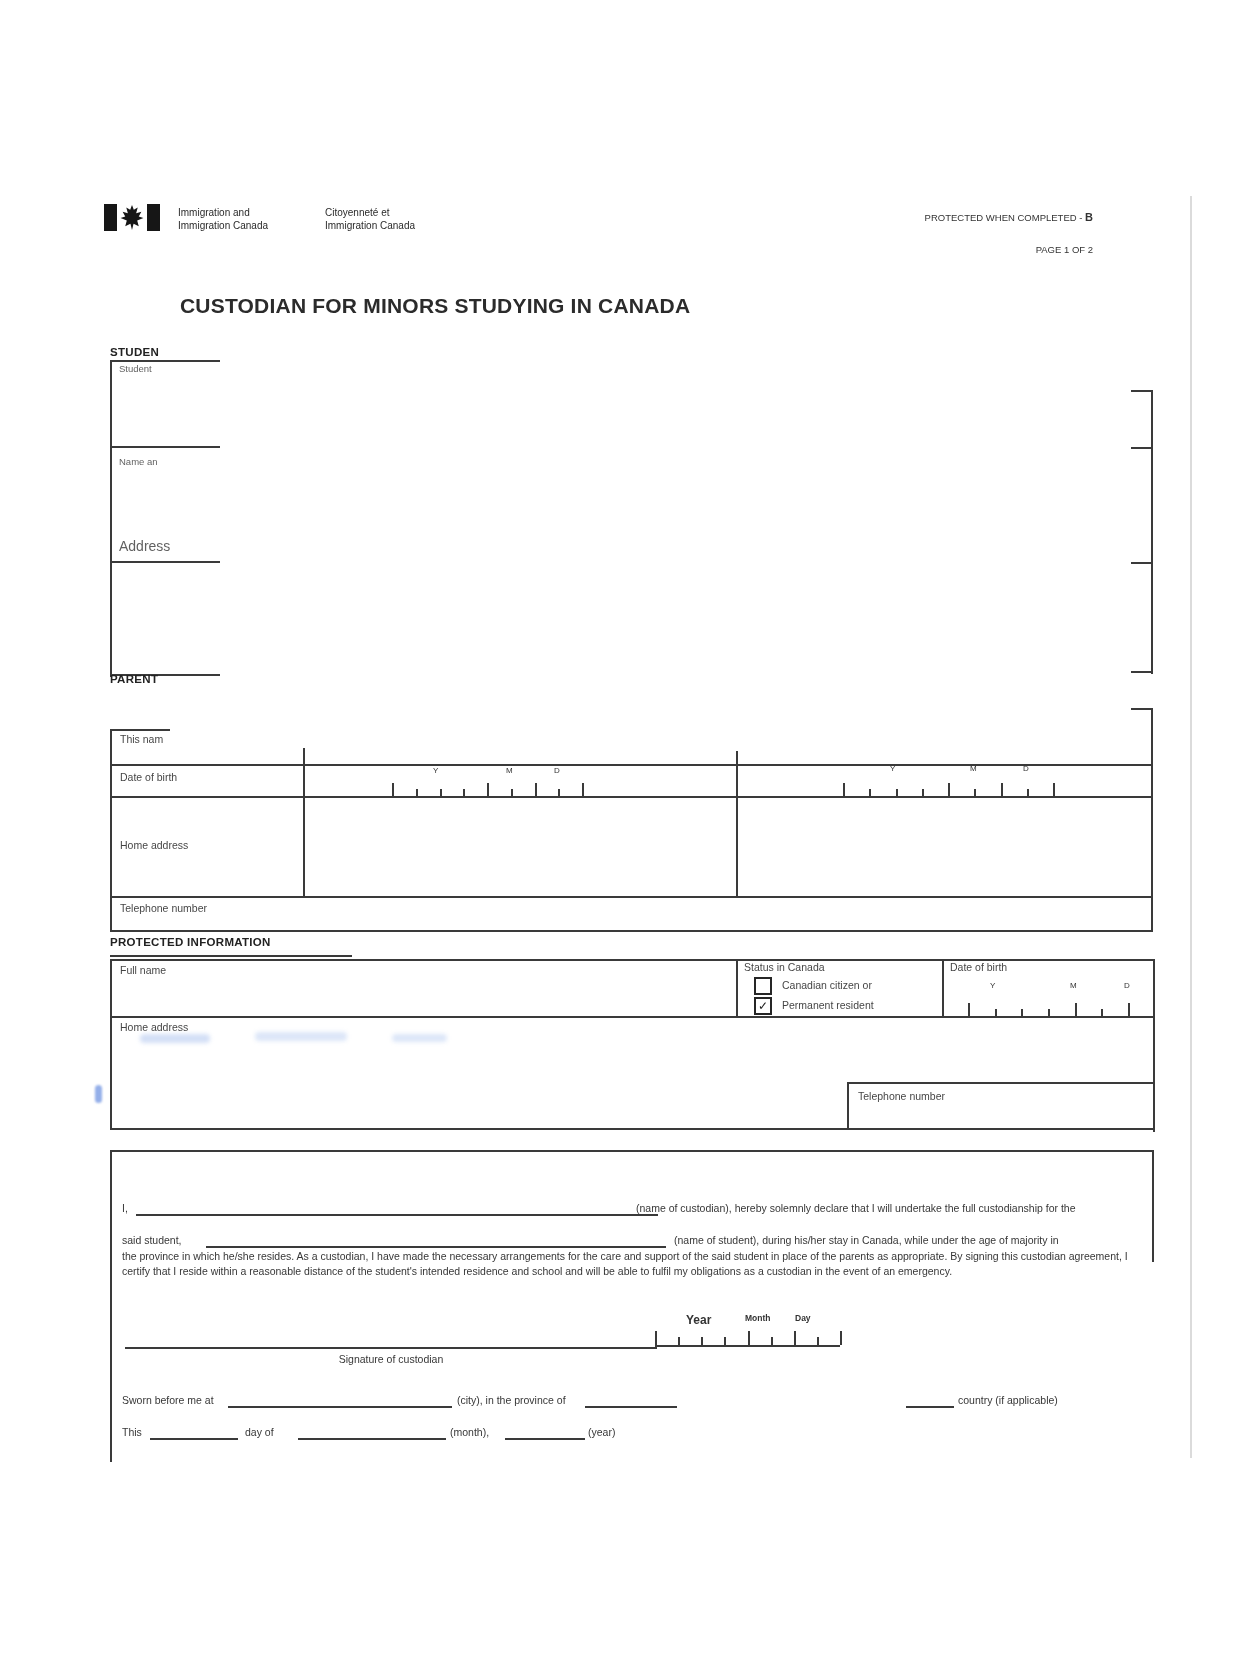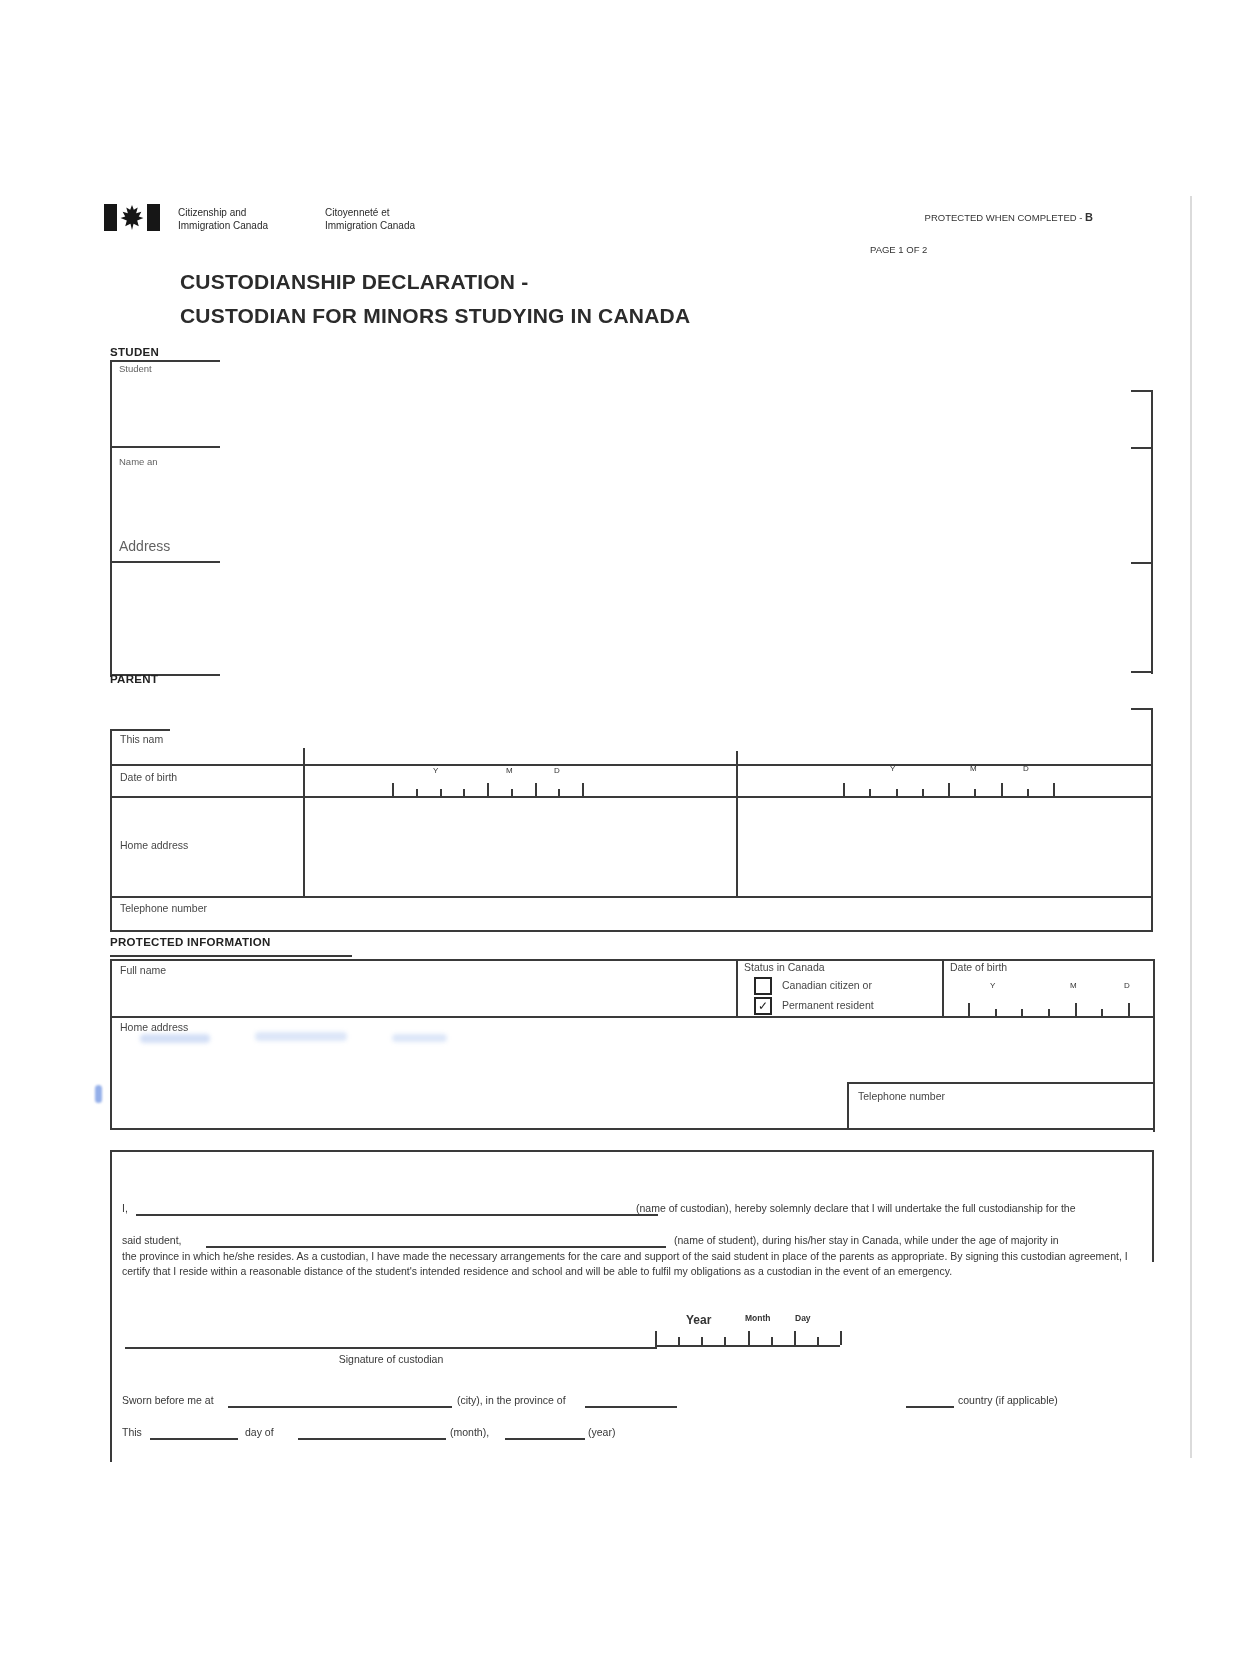--- a/index.html
+++ b/index.html
@@ -40,36 +40,35 @@
 
   <div class="abs" style="left:104px;top:204px;width:56px;height:27px;z-index:10;">
     <div class="logo-bar" style="left:0;"></div>
     <div class="logo-bar" style="left:43px;"></div>
     <svg width="26" height="27" viewBox="0 0 100 100" style="position:absolute;left:15px;top:0;">
       <path d="M50 2 L57 20 L72 12 L66 34 L86 28 L76 46 L94 52 L70 62 L76 84 L56 74 L50 98 L44 74 L24 84 L30 62 L6 52 L24 46 L14 28 L34 34 L28 12 L43 20 Z" fill="#161616"></path>
     </svg>
   </div>
 
   <div class="hdr-dept" style="left:178px;top:207px;">
-    <div>Citizenship and</div>
+    <div>Immigration and</div>
     <div>Immigration Canada</div>
   </div>
   <div class="hdr-dept" style="left:325px;top:207px;">
     <div>Citoyenneté et</div>
     <div>Immigration Canada</div>
   </div>
 
   <div class="hdr-right" style="left:870px;top:211px;width:223px;text-align:right;">
     <span>PROTECTED WHEN COMPLETED -</span>
     <span style="font-weight:bold;font-size:11px;">B</span>
   </div>
-  <div class="hdr-right" style="left:870px;top:244px;width:223px;text-align:left;">PAGE 1 OF 2</div>
-
-  <div class="title" style="left:180px;top:270px;">CUSTODIANSHIP DECLARATION -</div>
-  <div class="title" style="left:180px;top:304px;text-align:center;">CUSTODIAN FOR MINORS STUDYING IN CANADA</div>
+  <div class="hdr-right" style="left:870px;top:244px;width:223px;text-align:right;">PAGE 1 OF 2</div>
+
+  <div class="title" style="left:180px;top:294px;text-align:center;">CUSTODIAN FOR MINORS STUDYING IN CANADA</div>
 
   <div class="sect" style="left:110px;top:346px;width:100px;overflow:hidden;">STUDEN</div>
   <div class="lbl" style="left:119px;top:363px;font-size:9.5px;opacity:.75;">Student</div>
   <div class="lbl" style="left:119px;top:456px;font-size:9.5px;opacity:.75;">Name an</div>
   <div class="lbl" style="left:119px;top:538px;font-size:14px;opacity:.75;">Address</div>
 
   <div class="sect" style="left:110px;top:673px;width:62px;overflow:hidden;">PARENT</div>
   <div class="lbl" style="left:120px;top:733px;">This nam</div>
   <div class="lbl" style="left:120px;top:771px;">Date of birth</div>
   <div class="lbl" style="left:120px;top:839px;">Home address</div>

